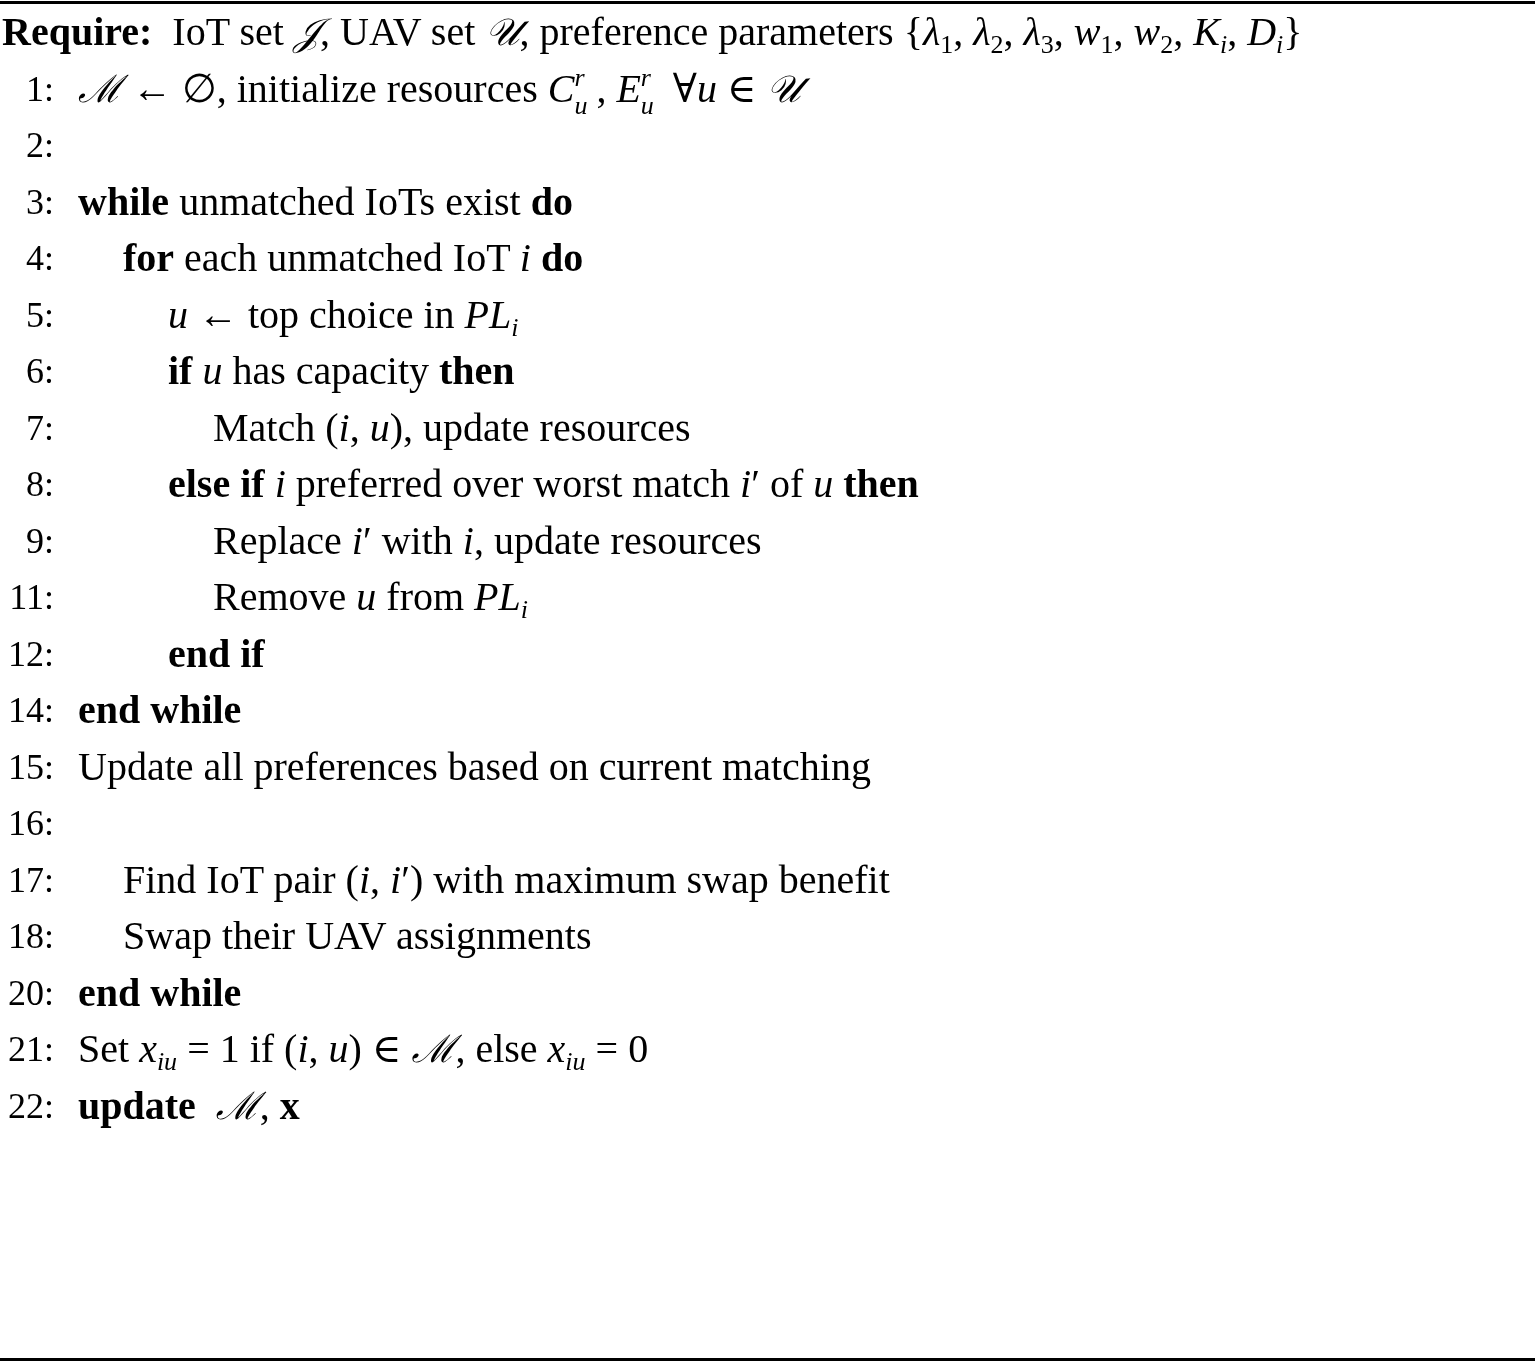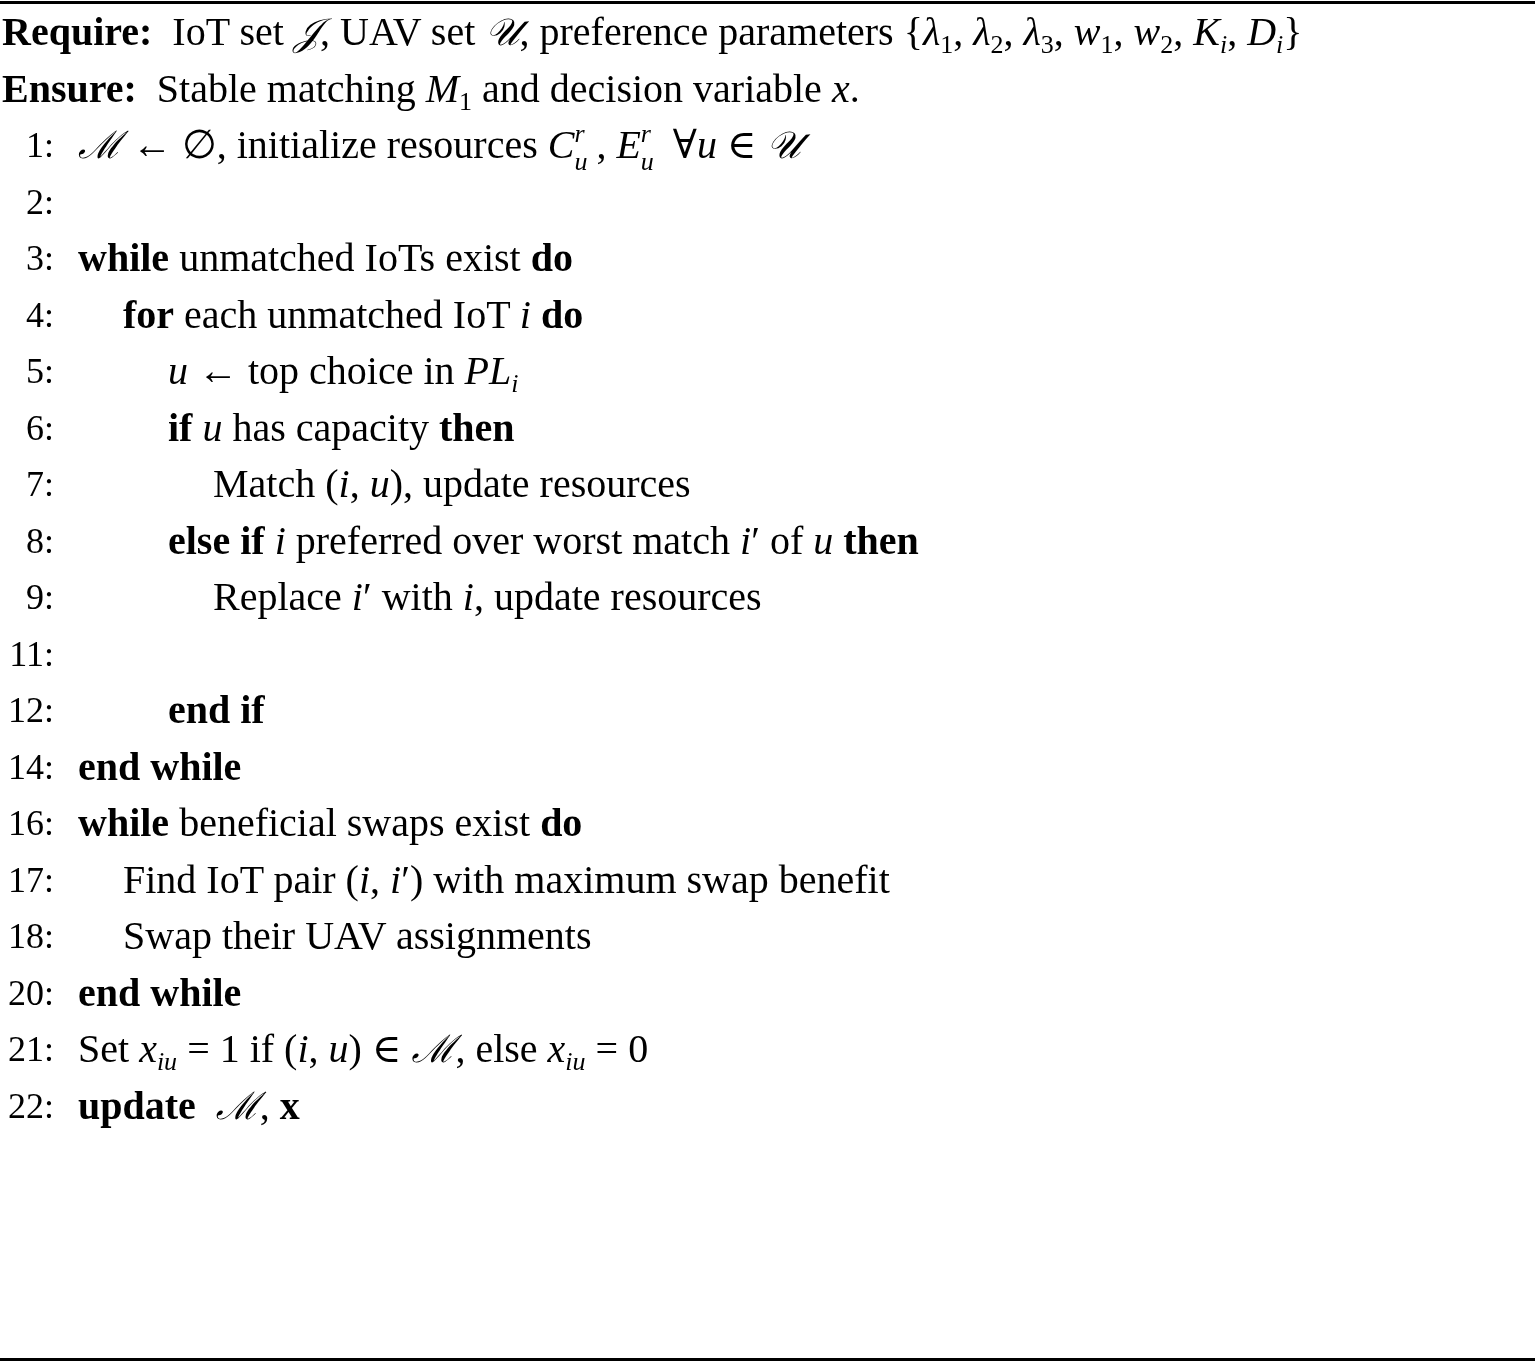--- a/index.html
+++ b/index.html
@@ -27,24 +27,20 @@
 
 <div class="rule-top"></div>
 
 <div class="algo">
 
   <div class="line head">
     <span class="kw">Require:</span>
     <span>&nbsp;IoT set <span class="cal">𝒥</span>, UAV set <span class="cal">𝒰</span>, preference parameters {<span class="m">λ</span><sub>1</sub>, <span class="m">λ</span><sub>2</sub>, <span class="m">λ</span><sub>3</sub>, <span class="m">w</span><sub>1</sub>, <span class="m">w</span><sub>2</sub>, <span class="m">K<sub>i</sub></span>, <span class="m">D<sub>i</sub></span>}</span>
   </div>
 
-  <div class="line head">
-    <span class="kw">Ensure:</span>
-    <span>&nbsp;Stable matching <span class="m">M</span><sub>1</sub> and decision variable <span class="m">x</span>.</span>
-  </div>
 
   <div class="line">
     <span class="num">1:</span>
     <span class="body" style="left:78px"><span class="cal">ℳ</span> ← ∅, initialize resources <span class="m">C</span><span class="su"><sup class="m">r</sup><sub class="m">u</sub></span>, <span class="m">E</span><span class="su"><sup class="m">r</sup><sub class="m">u</sub></span> ∀<span class="m">u</span> ∈ <span class="cal">𝒰</span></span>
   </div>
 
   <div class="line">
     <span class="num">2:</span>
   </div>
 
@@ -79,37 +75,41 @@
   </div>
 
   <div class="line">
     <span class="num">9:</span>
     <span class="body" style="left:213px">Replace <span class="m">i</span>′ with <span class="m">i</span>, update resources</span>
   </div>
 
 
   <div class="line">
     <span class="num">11:</span>
+    <span class="body" style="left:213px">Remove <span class="m">u</span> from <span class="m">PL<sub>i</sub></span></span>
   </div>
 
   <div class="line">
     <span class="num">12:</span>
     <span class="body" style="left:168px"><span class="kw">end if</span></span>
   </div>
 
 
   <div class="line">
     <span class="num">14:</span>
     <span class="body" style="left:78px"><span class="kw">end while</span></span>
   </div>
 
+  <div class="line">
+    <span class="num">15:</span>
+    <span class="body" style="left:78px">Update all preferences based on current matching</span>
+  </div>
 
   <div class="line">
     <span class="num">16:</span>
-    <span class="body" style="left:78px"><span class="kw">while</span> beneficial swaps exist <span class="kw">do</span></span>
   </div>
 
   <div class="line">
     <span class="num">17:</span>
     <span class="body" style="left:123px">Find IoT pair (<span class="m">i</span>, <span class="m">i</span>′) with maximum swap benefit</span>
   </div>
 
   <div class="line">
     <span class="num">18:</span>
     <span class="body" style="left:123px">Swap their UAV assignments</span>

